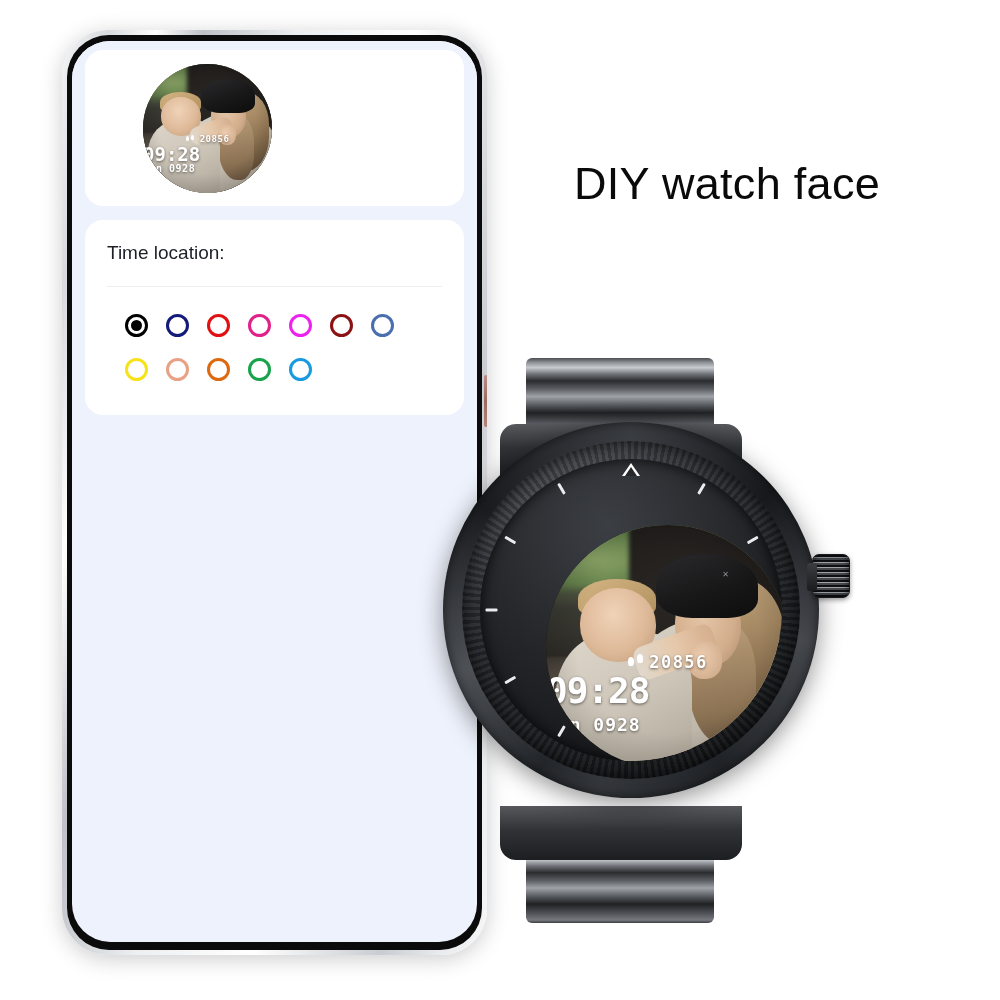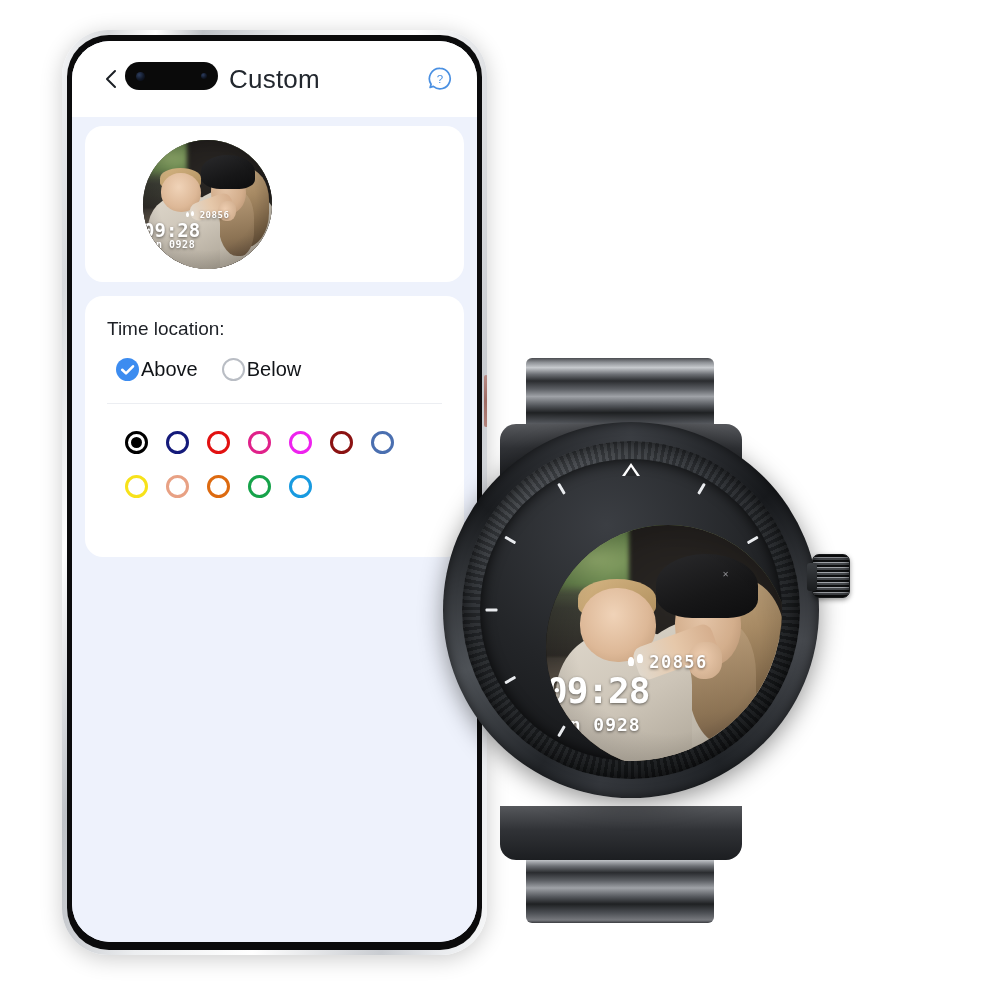--- a/index.html
+++ b/index.html
@@ -84,21 +84,21 @@
     border-radius: 20px;
     height: 38px; width: 149px;
     font-size: 16.5px; letter-spacing: -.1px;
     font-family: "Liberation Sans", sans-serif;
     cursor: pointer;
     display: flex; align-items: center; justify-content: center;
     overflow: hidden; white-space: nowrap;
     box-shadow: 0 1px 3px rgba(0,0,0,.18);
   }
 
-  .card-options { margin-top: 14px; padding: 22px 22px 43px 22px; }
+  .card-options { margin-top: 14px; padding: 22px 22px 18px 22px; }
   .opt-label { font-size: 19px; color: #1d2026; margin-bottom: 18px;
     font-family: "Liberation Sans", sans-serif; }
   .radio-row { display: flex; align-items: center; gap: 6px; padding-left: 9px; }
   .radio-item { display: flex; align-items: center; cursor: pointer; margin-right: 18px; }
   .radio-mark { width: 23px; height: 23px; border-radius: 50%; flex: none; position: relative; }
   .radio-mark.on { background: #3c8cf0; }
   .radio-mark.off { border: 2px solid #b9bdc4; background: #fff; }
   .radio-text { font-size: 20px; color: #111418; margin-left: 2px;
     font-family: "Liberation Sans", sans-serif; }
   .divider { height: 1px; background: #eceef2; margin: 22px 0 22px 0; }
@@ -270,41 +270,20 @@
 </head>
 <body>
 
 <div id="stage">
 
   <div class="phone">
     <div class="phone-inner-bezel"></div>
 
     <div class="phone-screen">
 
-      <div class="app-header">
-        <div class="back-chevron">
-          <svg viewBox="0 0 22 22" width="22" height="22" aria-hidden="true">
-            <path d="M15 3 L7 11 L15 19" fill="none" stroke="#1b1f25" stroke-width="2" stroke-linecap="round" stroke-linejoin="round"></path>
-          </svg>
-        </div>
-
-        <div class="camera-pill">
-          <div class="cam-dot"></div>
-          <div class="cam-dot small"></div>
-        </div>
-
-        <div class="app-title">Custom</div>
-
-        <div class="help-icon">
-          <svg viewBox="0 0 26 26" width="26" height="26" aria-hidden="true">
-            <path d="M13 2.4a10.2 10.2 0 1 1 -6.6 18l-3.3 1 1-3.2A10.2 10.2 0 0 1 13 2.4Z" fill="none" stroke="#4a90e2" stroke-width="1.7" stroke-linejoin="round"></path>
-            <text x="13" y="17.2" font-size="11.5" fill="#4a90e2" text-anchor="middle" font-family="Liberation Sans, sans-serif">?</text>
-          </svg>
-        </div>
-      </div>
 
       <div class="app-body">
 
         <div class="card card-preview">
           <div class="watch-thumb">
             <div class="photo thumb-photo">
               <div class="ph-sky"></div>
                 <div class="ph-foliage"></div>
                 <div class="ph-dark-arch"></div>
               <div class="ph-ground"></div>
@@ -331,35 +310,20 @@
             <div class="face-text" style="top:62%;font-size:19px;letter-spacing:0px;">09:28</div>
             <div class="face-text" style="top:77%;font-size:10px;letter-spacing:.5px;">mon 0928</div>
           </div>
 
         </div>
 
         <div class="card card-options">
 
           <div class="opt-label">Time location:</div>
 
-          <div class="radio-row">
-            <label class="radio-item">
-              <span class="radio-mark on">
-                <svg viewBox="0 0 23 23" width="23" height="23" aria-hidden="true">
-                  <path d="M6.2 11.8 L10 15.4 L17 8.3" fill="none" stroke="#ffffff" stroke-width="2.6" stroke-linecap="round" stroke-linejoin="round"></path>
-                </svg>
-              </span>
-              <span class="radio-text">Above</span>
-            </label>
-
-            <label class="radio-item">
-              <span class="radio-mark off"></span>
-              <span class="radio-text">Below</span>
-            </label>
-          </div>
 
           <div class="divider"></div>
 
 
           <div class="swatch-grid" id="swatch-grid">
               <div class="swatch">
                 <div class="swatch-ring" style="border-color: rgb(0, 0, 0);">
                   <div class="swatch-dot" style="background: rgb(0, 0, 0);"></div>
                 </div>
               </div>
@@ -398,20 +362,21 @@
               </div>
             </div>
         </div>
 
       </div>
 
     </div>
     <div class="side-btn"></div>
   </div>
 
+  <div class="headline">DIY watch face</div>
 
   <div class="watch">
     <div class="band band-top"></div>
     <div class="band band-bot"></div>
     <div class="lug lug-top"></div>
     <div class="lug lug-bot"></div>
 
     <div class="case">
       <div class="case-ring"></div>
 

